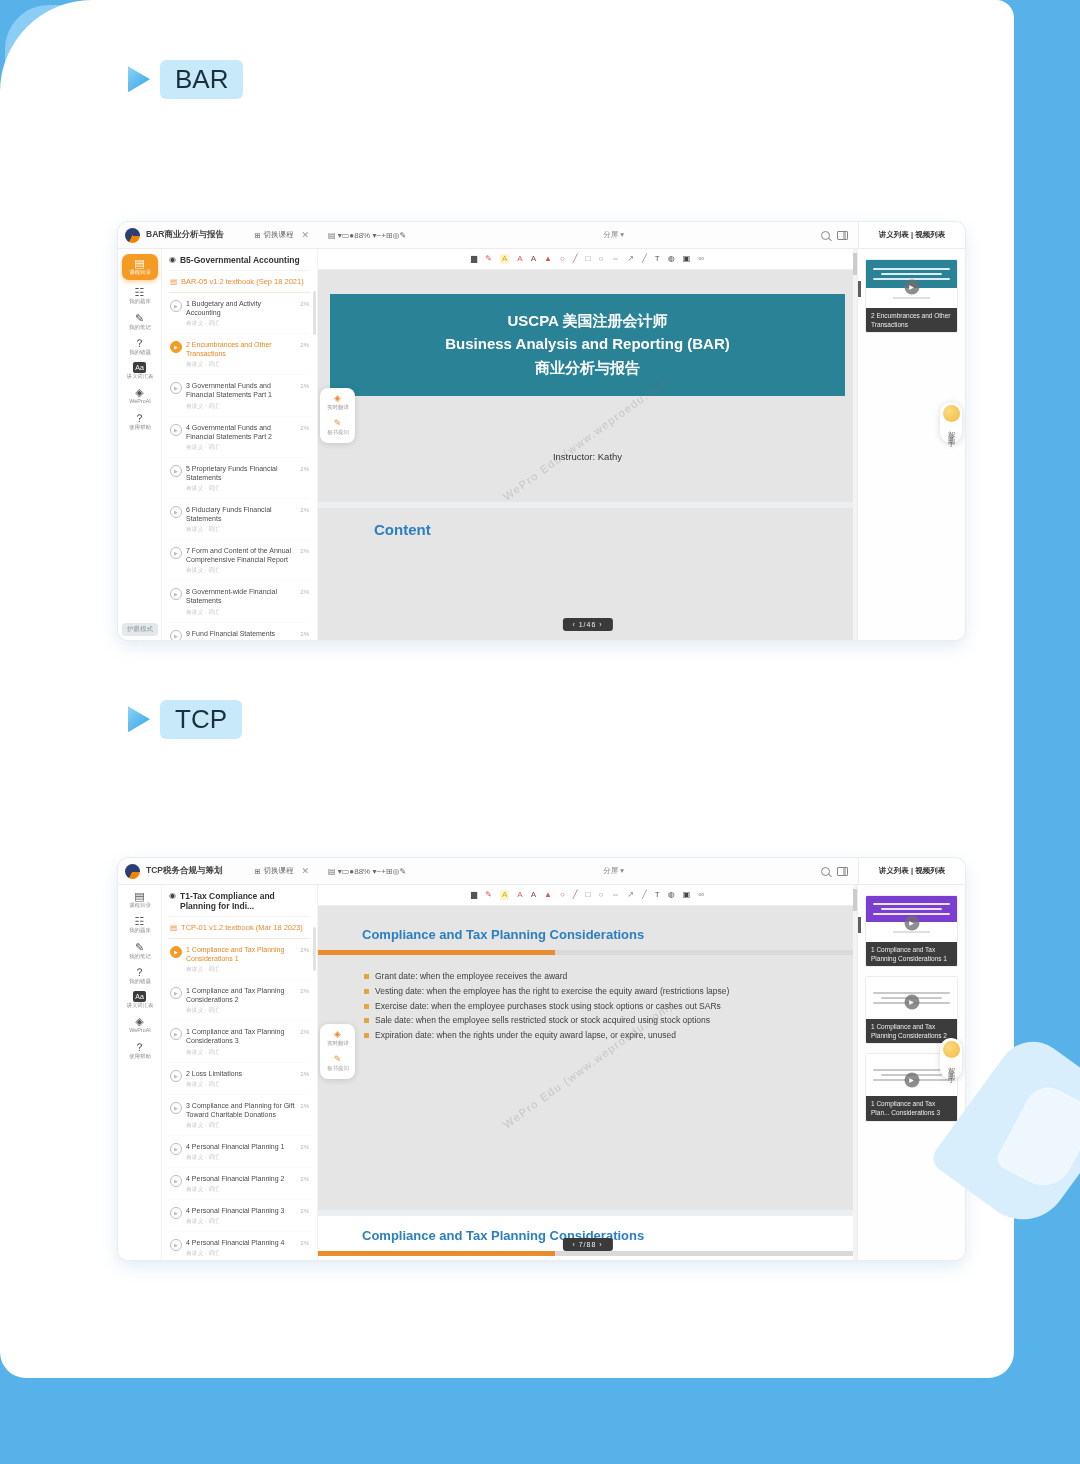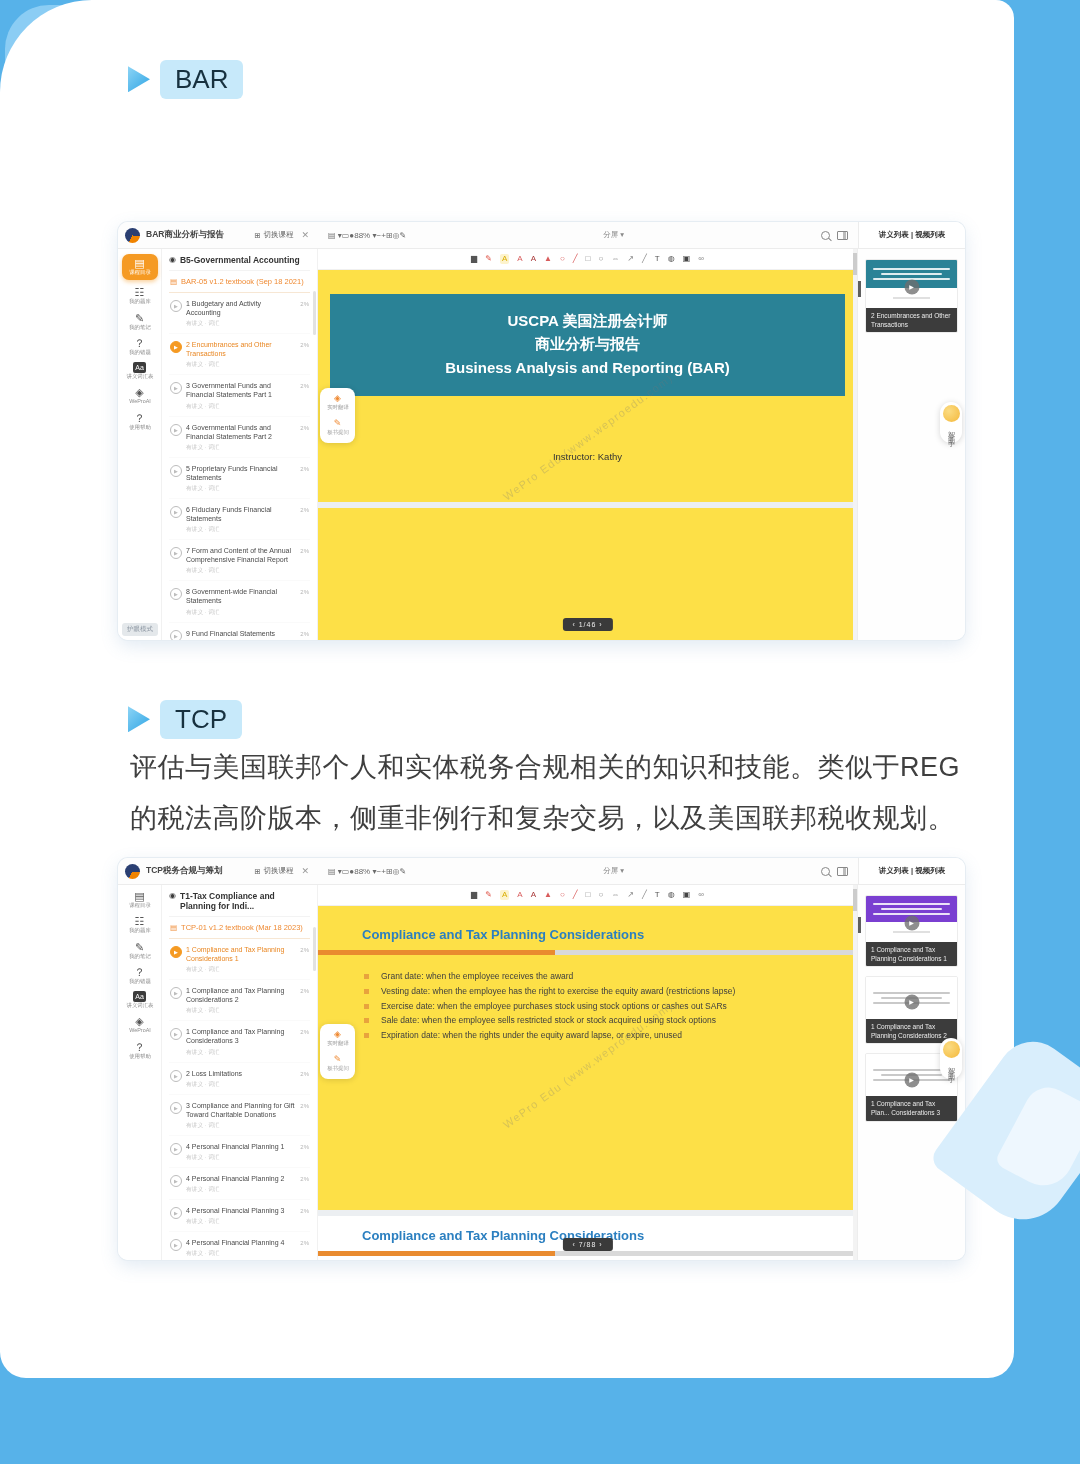--- a/index.html
+++ b/index.html
@@ -56,40 +56,40 @@
   .lesson.active .l-tt{color:#e98723;}
   .l-mt{font-size:6px;color:#c4c4c4;margin-top:2px;transform-origin:left;transform:scale(.95);}
   .l-pc{position:absolute;right:1px;top:8px;font-size:6px;color:#b5b5b5;}
   .list-scroll{position:absolute;right:1px;top:42px;width:3px;height:44px;background:#e2e2e2;border-radius:2px;}
 
   
   .main{position:relative;background:#fbfcfd;border-right:1px solid #ededed;overflow:hidden;}
   .anno{height:20px;display:flex;align-items:center;justify-content:center;gap:8px;background:#fff;border-bottom:1px solid #f0f0f0;}
   .anno span{font-size:8px;line-height:1;}
   .anno span.hl{background:#fdf3cc;border-radius:2px;padding:1px 2px;}
-  .viewport{position:relative;height:calc(100% - 21px);background:#fde047;overflow:hidden;}
+  .viewport{position:relative;height:calc(100% - 21px);background:#e5e5e5;overflow:hidden;}
   .watermark{position:absolute;top:45%;left:50%;transform:translate(-50%,-50%) rotate(-36deg);font-size:11px;letter-spacing:1.5px;color:rgba(120,120,120,.28);white-space:nowrap;z-index:3;}
   .pager{position:absolute;bottom:9px;left:50%;transform:translateX(-50%);background:#3a3a3a;color:#eee;font-size:7px;padding:3px 10px;border-radius:3px;z-index:6;letter-spacing:1px;}
   .main-scroll{position:absolute;right:0;top:0;bottom:0;width:4px;background:#f3f3f3;}
   .main-scroll i{display:block;width:4px;height:22px;background:#cccccc;margin-top:4px;}
 
   
   .banner{margin:24px 12px 0;background:#2a8296;color:#fff;text-align:center;padding:15px 4px 17px;}
   .banner div{font-size:15px;font-weight:bold;line-height:1.55;}
   .subtitle{margin-top:27px;text-align:center;font-size:13.5px;color:#2e2e2e;}
   .instructor{margin-top:55px;text-align:center;font-size:9.5px;color:#333;}
   .slide-gap{height:6px;background:#eceff2;margin-top:40px;}
   .next-heading{padding:13px 0 0 56px;font-size:15px;font-weight:bold;color:#2b7fc0;}
 
   
   .s-title{padding:21px 0 0 44px;font-size:13px;font-weight:bold;color:#2b7fc0;}
   .s-bar{margin-top:8px;height:5px;background:#d9d9d9;position:relative;}
   .s-bar::before{content:"";position:absolute;left:0;top:0;bottom:0;width:44%;background:#e98b2f;}
   .bullets{margin:15px 0 0 46px;width:432px;}
-  .bullet{display:flex;gap:12px;font-size:8.5px;color:#3e3e3e;line-height:1.5;margin-bottom:2px;}
+  .bullet{display:flex;gap:6px;font-size:8.5px;color:#3e3e3e;line-height:1.5;margin-bottom:2px;}
   .bullet .sq{flex:none;width:5px;height:5px;background:#e8a33d;margin-top:4px;}
   .bottom-slide{position:absolute;left:0;right:0;bottom:0;background:#fff;padding-bottom:4px;}
 
   
   .floattools{position:absolute;left:2px;top:118px;width:31px;background:#fff;border-radius:8px;box-shadow:0 1px 6px rgba(0,0,0,.14);padding:5px 2px 6px;display:flex;flex-direction:column;gap:6px;align-items:center;z-index:6;}
   .ft .fic{display:block;text-align:center;color:#ef8a33;font-size:9px;}
   .ft .flb{display:block;text-align:center;color:#9a9a9a;font-size:6px;transform:scale(.9);white-space:nowrap;}
   .assistant{position:absolute;right:3px;top:180px;width:22px;background:#fff;border-radius:12px;box-shadow:0 1px 6px rgba(0,0,0,.16);padding:2px 0 6px;text-align:center;z-index:8;}
   .a-face{width:17px;height:17px;border-radius:50%;background:radial-gradient(circle at 35% 35%,#fbdc83,#f4b83a);margin:1px auto 3px;}
   .a-txt{writing-mode:vertical-rl;font-size:7px;color:#6b6b6b;letter-spacing:3px;margin:0 auto;}
@@ -283,25 +283,26 @@
               <span style="color: rgb(138, 138, 138);">↗</span>
               <span style="color: rgb(138, 138, 138);">╱</span>
               <span style="color: rgb(85, 85, 85);">T</span>
               <span style="color: rgb(68, 68, 68);">◍</span>
               <span style="color: rgb(68, 68, 68);">▣</span>
               <span style="color: rgb(138, 138, 138);">∞</span>
             </div>
           <div class="viewport">
             <div class="banner">
               <div>USCPA 美国注册会计师</div>
+              <div>Business Analysis and Reporting (BAR)</div>
               <div>商业分析与报告</div>
-              <div>Business Analysis and Reporting (BAR)</div>
             </div>
             <div class="instructor">Instructor: Kathy</div>
             <div class="slide-gap"></div>
+            <div class="next-heading">Content</div>
             <div class="watermark">WePro Edu (www.weproedu.com)</div>
             <div class="pager">‹  1/46  ›</div>
             <div class="floattools">
 
             <div class="ft">
                   <span class="fic">◈</span>
                   <span class="flb">实时翻译</span>
                 </div>
                 <div class="ft">
                   <span class="fic">✎</span>
@@ -338,21 +339,20 @@
         <div class="a-face"></div>
         <div class="a-txt">智学助手</div>
       </div>
       <div class="eye-chip">护眼模式</div>
     </div>
 
     <div class="sec-head" style="top:700px;">
       <div class="tri"></div>
       <div class="chip">TCP</div>
     </div>
-    <p class="desc" style="top:742px;">评估与美国联邦个人和实体税务合规相关的知识和技能。类似于REG的税法高阶版本，侧重非例行和复杂交易，以及美国联邦税收规划。</p>
 
     <div class="shot" style="top:858px;height:402px;">
       <div class="shot-header">
         <div class="hleft">
           <div class="logo"></div>
           <div class="app-title">TCP税务合规与筹划</div>
           <div class="switch">
             <span>⊞</span>
             <span>切换课程</span>
           </div>

